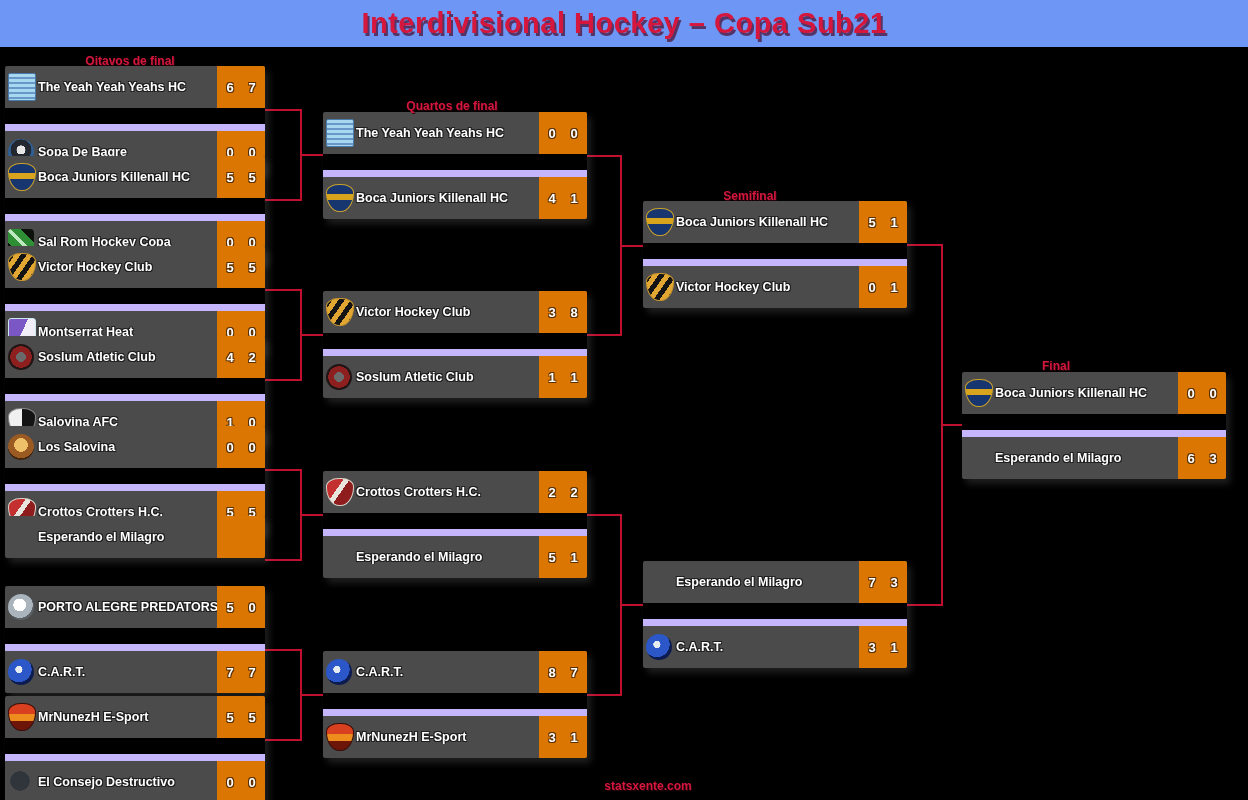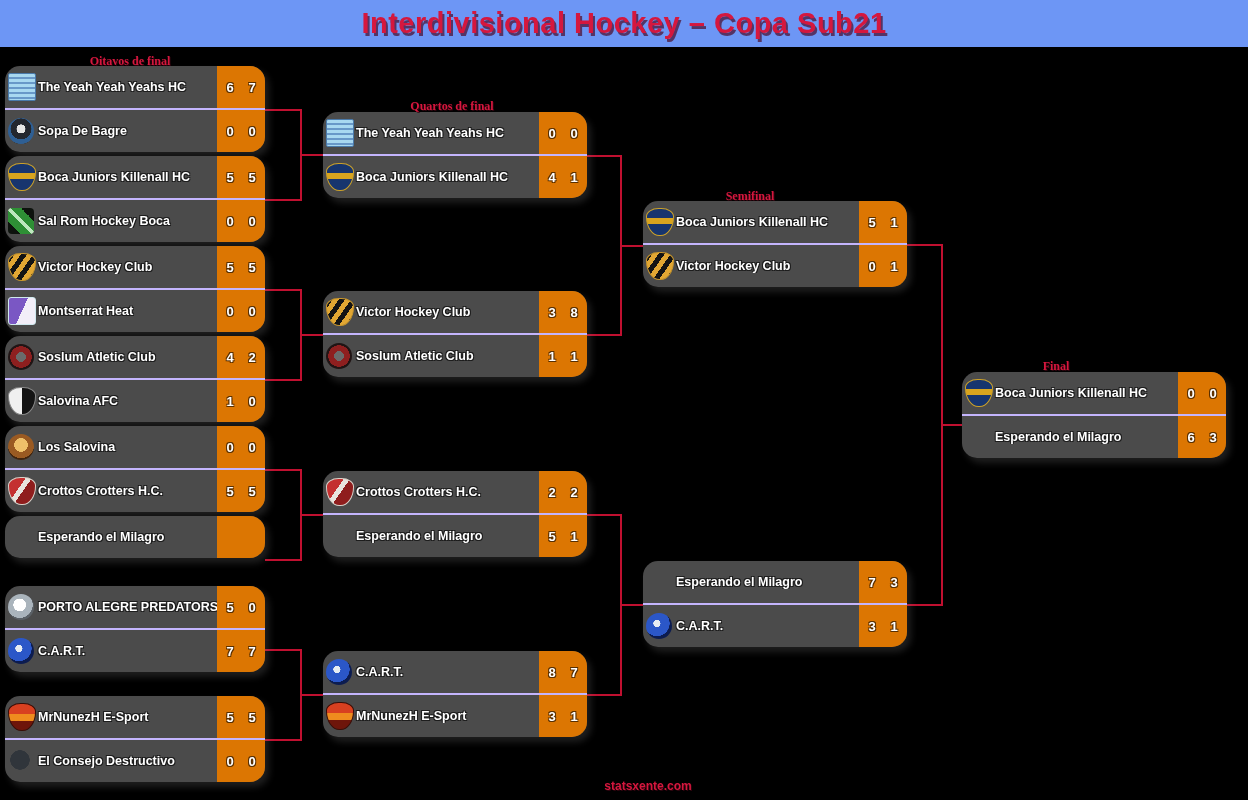--- a/index.html
+++ b/index.html
@@ -18,32 +18,32 @@
   .title{
     font-size:29px;font-weight:bold;color:var(--accent,#d5173e);
     letter-spacing:.5px;
     text-shadow:2px 3px 0 rgba(70,0,25,.65);
     white-space:nowrap;
   }
 
   .round-label{
     position:absolute;transform:translateX(-50%);
     font-size:12px;font-weight:bold;color:var(--accent,#d5173e);
-    text-shadow:1px 1px 0 #30040e;white-space:nowrap;z-index:3;font-family:Liberation Serif, serif;
+    text-shadow:1px 1px 0 #30040e;white-space:nowrap;z-index:3;
   }
 
   .match{
-    position:absolute;border-radius:15px;overflow:hidden;
+    position:absolute;border-radius:2px;overflow:hidden;
     box-shadow:4px 5px 7px rgba(140,140,140,.22);z-index:2;
   }
   .team-row{
     position:relative;height:42px;background:var(--row-bg,#4b4b4b);
     display:flex;align-items:center;
   }
-  .team-row + .team-row{border-top:2px solid #c4b5fd;}
+  .team-row + .team-row{border-top:7px solid #c4b5fd;margin-top:16px;}
   .logo{
     position:absolute;left:3px;top:50%;transform:translateY(-50%);
     width:26px;height:26px;flex:none;
   }
   .tname{
     flex:1;padding-left:33px;min-width:0;
     font-size:12.5px;font-weight:bold;color:var(--text,#fff);
     white-space:nowrap;overflow:hidden;
     text-shadow:-1px -1px 0 #1d1d1d,1px -1px 0 #1d1d1d,-1px 1px 0 #1d1d1d,1px 1px 0 #1d1d1d;
   }
@@ -112,21 +112,21 @@
     <div class="team-row">
       <div class="logo lg-boca"></div>
       <div class="tname">Boca Juniors Killenall HC</div>
       <div class="score">
         <span class="s">5</span>
         <span class="s">5</span>
       </div>
     </div>
     <div class="team-row">
       <div class="logo lg-salrom"></div>
-      <div class="tname">Sal Rom Hockey Boca</div>
+      <div class="tname">Sal Rom Hockey Copa</div>
       <div class="score">
         <span class="s">0</span>
         <span class="s">0</span>
       </div>
     </div>
   </div>
     <div class="match" style="left: 5px; top: 246px; width: 260px;">
     <div class="team-row">
       <div class="logo lg-victor"></div>
       <div class="tname">Victor Hockey Club</div>

